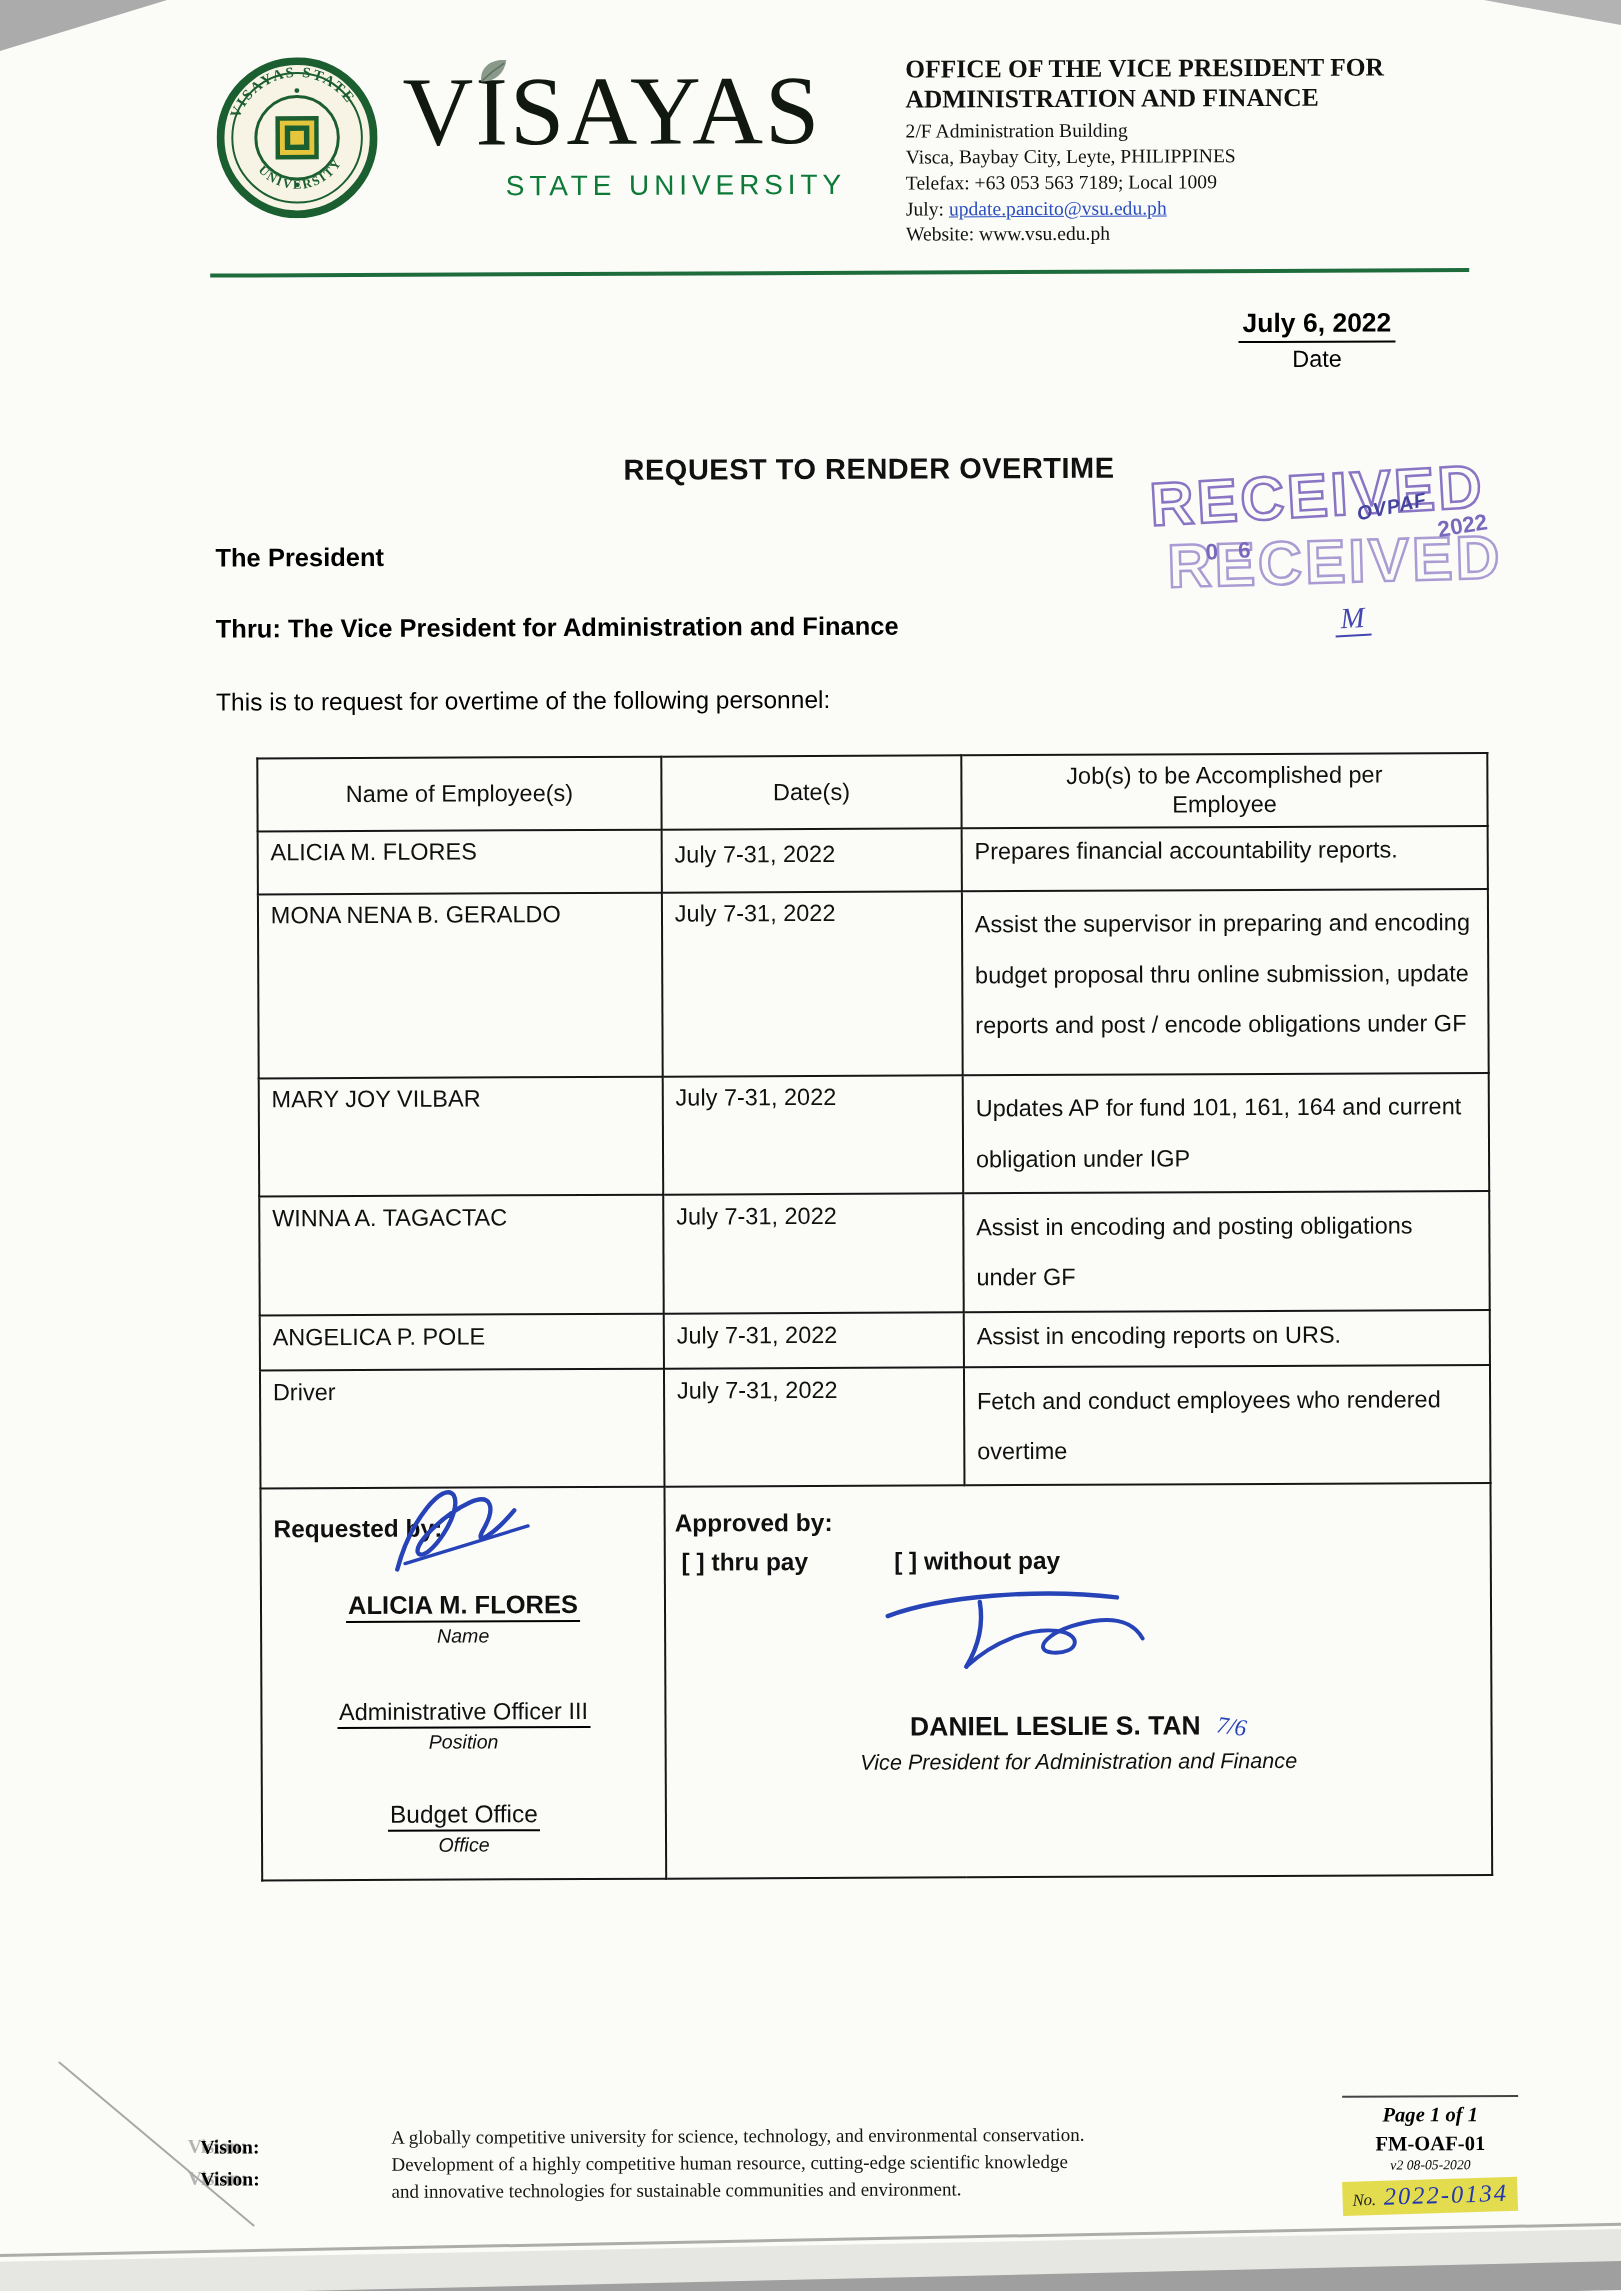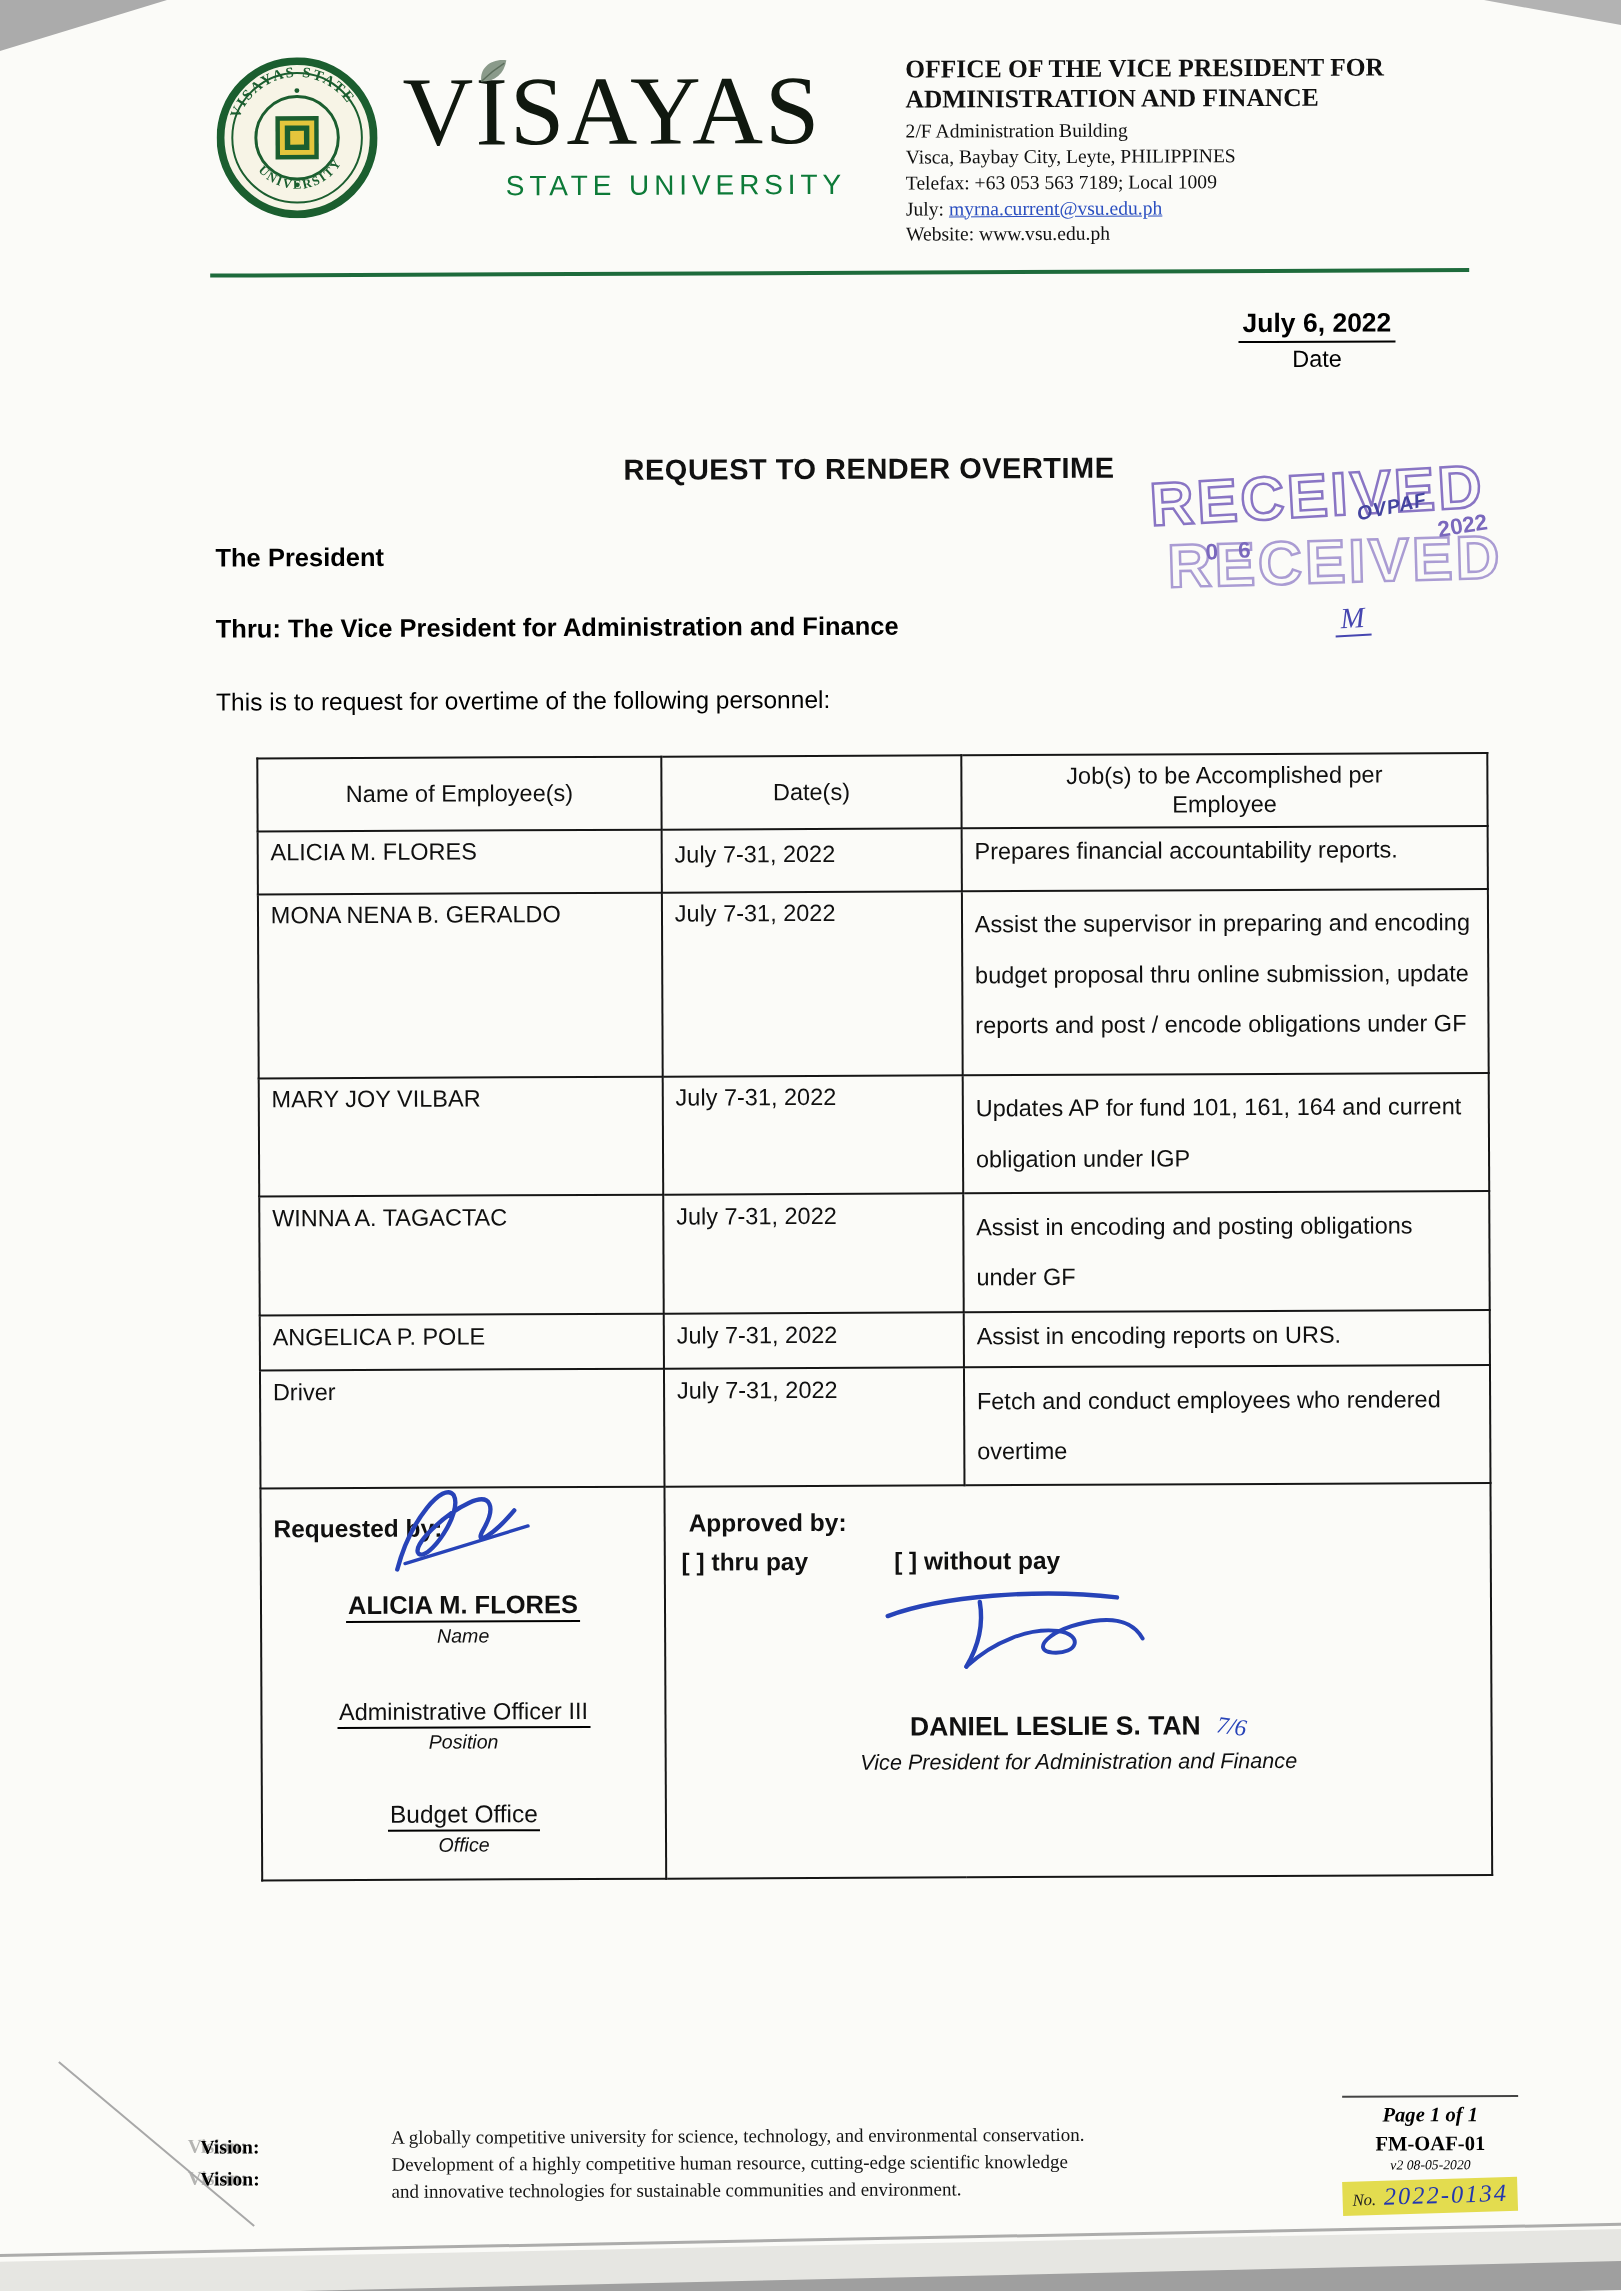--- a/index.html
+++ b/index.html
@@ -85,21 +85,21 @@
   tr.r0 td.dcell{padding-top:11.8px;}
 
   
   td.sigcell{position:relative;padding:0;}
   .req-label{position:absolute;left:11.8px;top:25.5px;font-size:24.5px;font-weight:bold;}
   .req-sig{position:absolute;left:108px;top:-17.6px;}
   .sig-center{position:absolute;left:0;width:100%;text-align:center;}
   .u-name{font-size:25.5px;font-weight:bold;border-bottom:2.9px solid #000;display:inline-block;padding:0 2px 1px 2px;}
   .u-plain{font-size:23.5px;border-bottom:2px solid #000;display:inline-block;padding:0 2px 1px 2px;}
   .cap{font-size:19.6px;font-style:italic;margin-top:2px;}
-  .appr-label{position:absolute;left:23px;top:21.6px;font-size:24.5px;font-weight:bold;}
+  .appr-label{position:absolute;left:9px;top:21.6px;font-size:24.5px;font-weight:bold;}
   .pay-line{position:absolute;left:15.7px;top:61px;font-size:24.5px;font-weight:bold;}
   .pay-line .gap{display:inline-block;width:86px;}
   .appr-sig{position:absolute;left:206px;top:90px;}
   .appr-name-line{position:absolute;left:0;top:225px;width:100%;text-align:center;}
   .appr-name{font-size:26.5px;font-weight:bold;}
   .appr-note{font-size:23.5px;color:#2743b8;font-style:italic;display:inline-block;
     transform:rotate(8deg);margin-left:9.8px;font-family:"Liberation Serif", serif;}
   .appr-title{position:absolute;left:0;top:263px;width:100%;text-align:center;
     font-size:21.6px;font-style:italic;}
 
@@ -162,21 +162,21 @@
   <div class="office-block">
     <div class="office-title">
       <div>OFFICE OF THE VICE PRESIDENT FOR</div>
       <div>ADMINISTRATION AND FINANCE</div>
     </div>
     <div class="office-addr">
       <div>2/F Administration Building</div>
       <div>Visca, Baybay City, Leyte, PHILIPPINES</div>
       <div>Telefax: +63 053 563 7189; Local 1009</div>
       <div>
-        <span>July: </span><span class="email-link">myrna.current@vsu.edu.ph</span>
+        <span>July: </span><span class="email-link">update.pancito@vsu.edu.ph</span>
       </div>
       <div>
         <span>Website: </span><span>www.vsu.edu.ph</span>
       </div>
     </div>
   </div>
 
   <div class="green-rule"></div>
 
   <div class="date-block">

